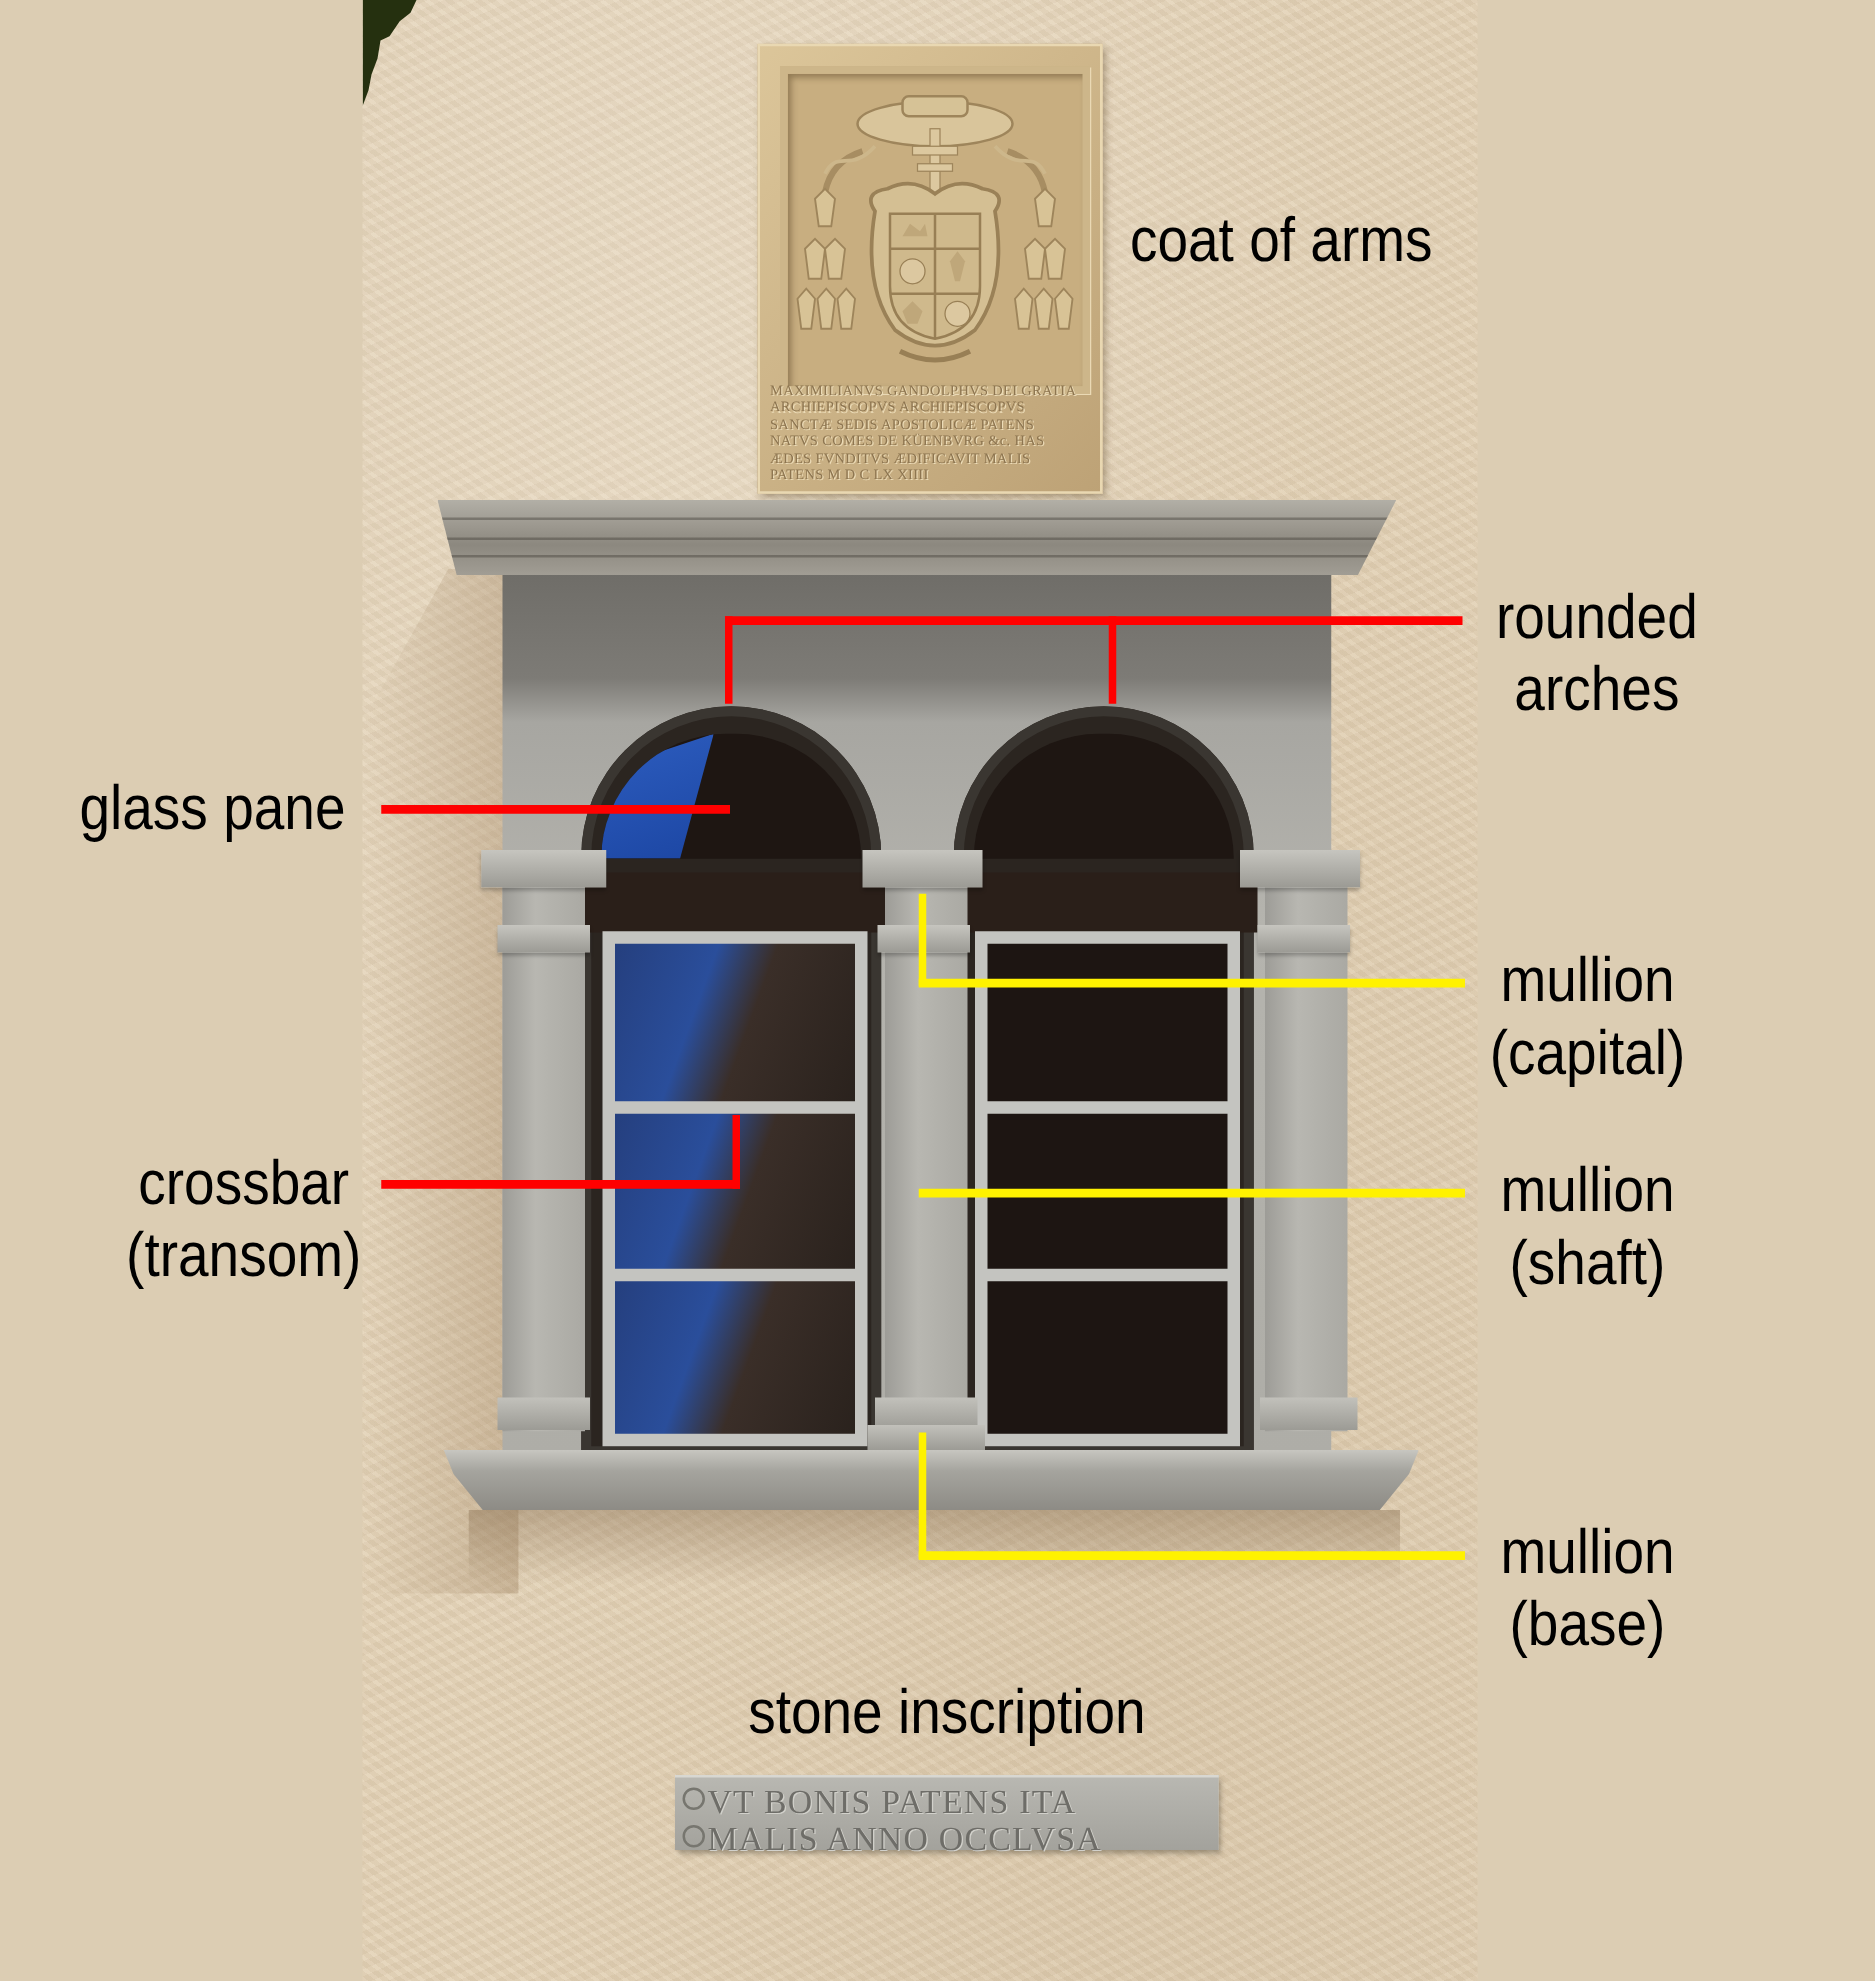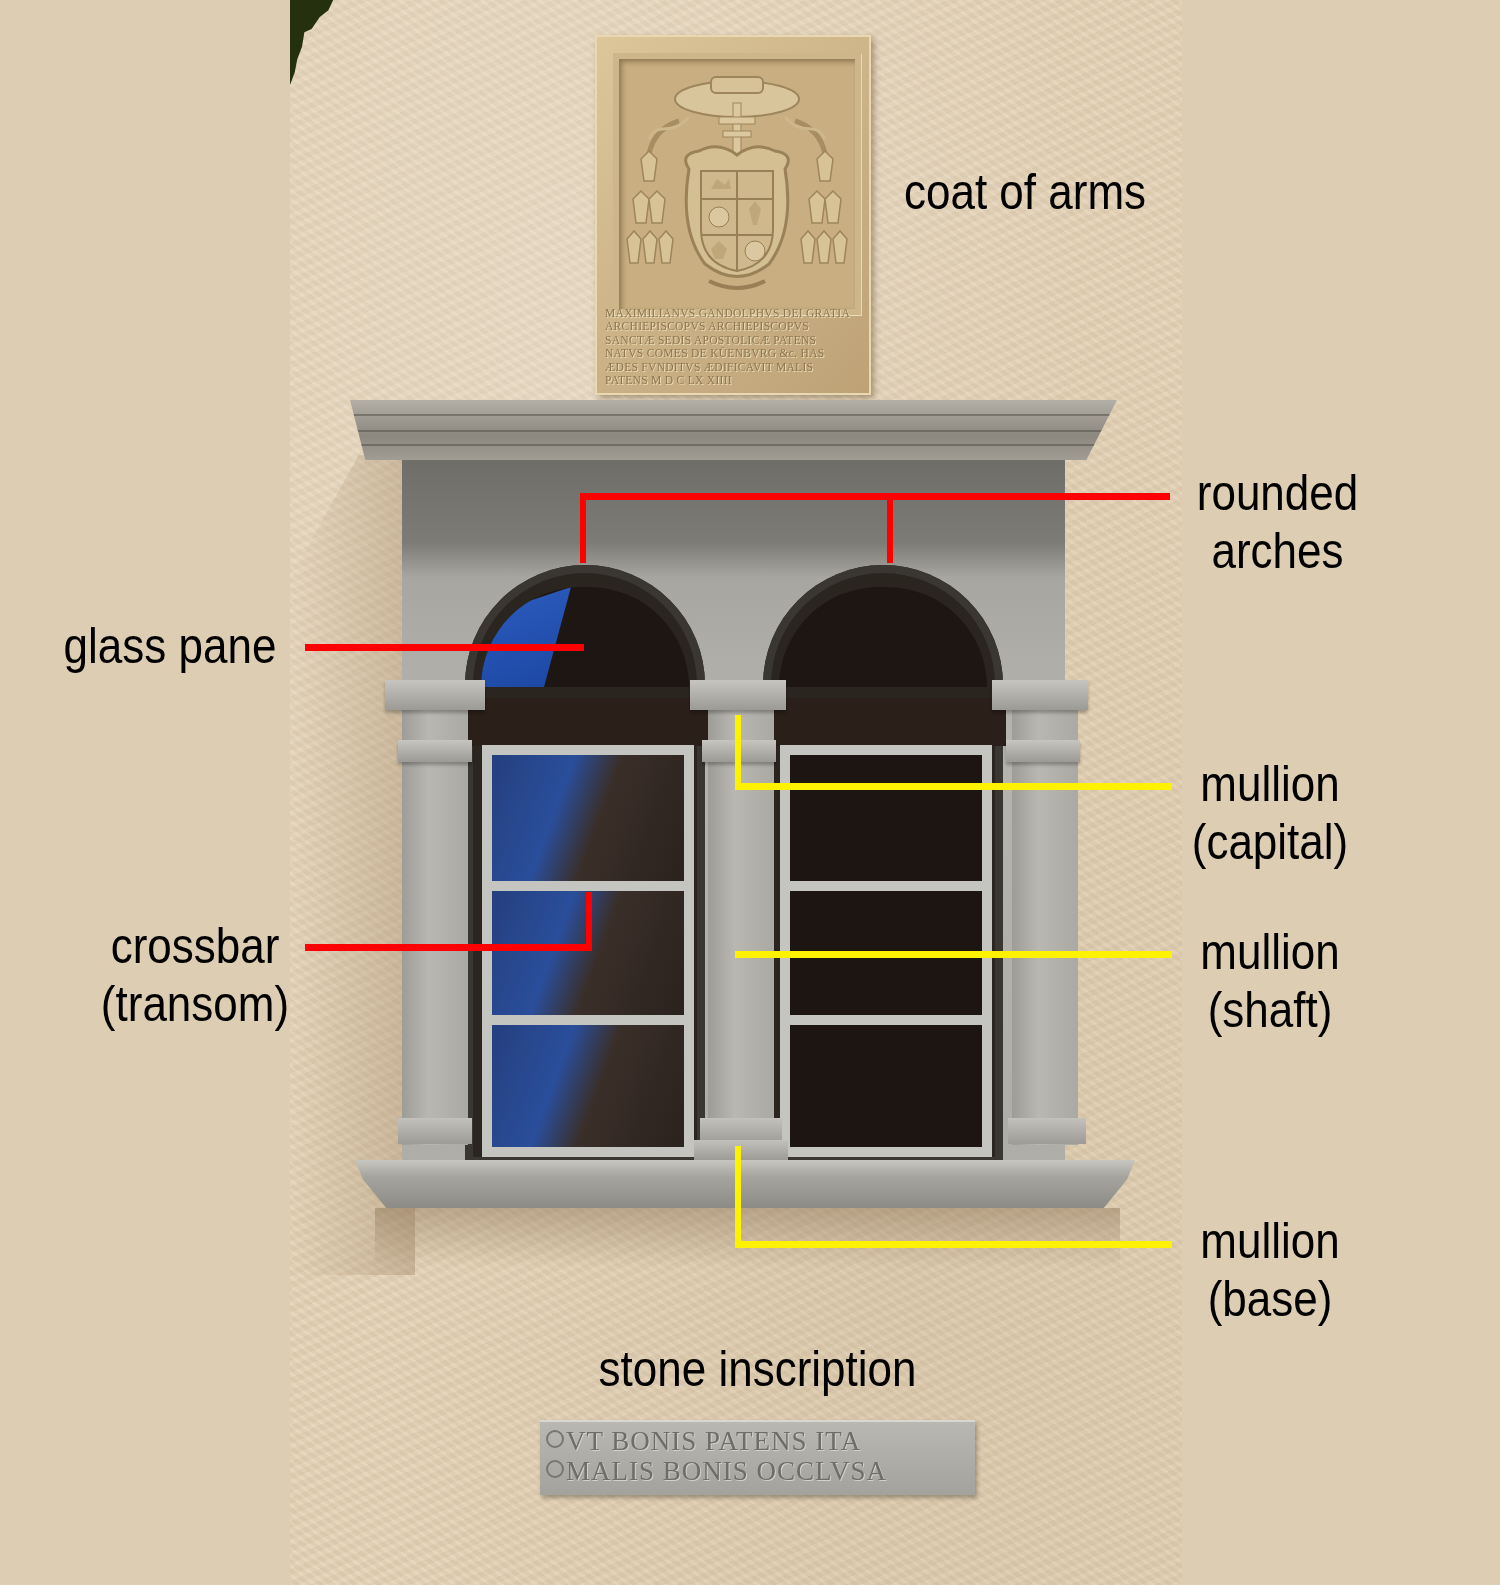--- a/index.html
+++ b/index.html
@@ -20,21 +20,21 @@
       #e4d3b7;
     overflow: hidden;
   }
   .leaves {
     position: absolute; left: 0; top: 0; width: 48px; height: 85px;
     background: #25300f;
     clip-path: polygon(0 0, 90% 0, 80% 12%, 62% 20%, 45% 34%, 30% 38%, 25% 55%, 15% 70%, 10% 85%, 0 100%);
   }
   
   .plaque {
-    position: absolute; left: 305px; top: 35px; width: 276px; height: 360px;
+    position: absolute; left: 316px; top: 35px; width: 276px; height: 360px;
     background: linear-gradient(135deg, #dcc69a, #c9b084 60%, #bda276);
     box-shadow: 3px 3px 6px rgba(90,70,40,0.45), inset 0 0 0 2px #e9d8b2;
   }
   .plaque-frame {
     position: absolute; left: 18px; top: 18px; width: 236px; height: 250px;
     border: 6px solid #cdb68a;
     box-shadow: inset 3px 3px 5px rgba(80,60,30,0.45), 1px 1px 0 #ead9b5;
     background: #c8ae80;
   }
   .plaque-text {
@@ -103,21 +103,21 @@
     position: absolute; left: 65px; top: 1160px; width: 780px; height: 48px;
     background: linear-gradient(180deg, #c7c6c0 0%, #a5a49e 35%, #8d8b85 100%);
     clip-path: polygon(0 0, 100% 0, 99% 40%, 96% 100%, 4% 100%, 1% 40%);
   }
   .sill-shadow {
     position: absolute; left: 85px; top: 1208px; width: 745px; height: 60px;
     background: linear-gradient(180deg, rgba(140,115,85,0.45), rgba(140,115,85,0));
   }
   
   .inscription {
-    position: absolute; left: 250px; top: 1420px; width: 435px; height: 75px;
+    position: absolute; left: 250px; top: 1420px; width: 435px; height: 60px;
     background: linear-gradient(180deg, #b9b8b2, #a3a29c);
     box-shadow: 2px 3px 4px rgba(80,70,55,0.45), inset 0 2px 0 #d8d7d1;
     font-family: "Liberation Serif", serif;
     color: #6e6d68; text-shadow: 1px 1px 0 #d2d1cb;
     font-size: 27px; line-height: 30px; letter-spacing: 1px;
     padding: 6px 0 4px 26px; box-sizing: border-box; white-space: nowrap;
   }
   .scroll { position:absolute; left:6px; width:14px; height:14px; border:2px solid #77766f; border-radius:50%; }
   
   .label {
@@ -239,21 +239,21 @@
   <div class="capital" style="left:716px; top:740px; width:74px; height:22px;"></div>
   <div class="base" style="left:718px; top:1118px; width:78px;"></div>
 
   <div class="sill-shadow"></div>
   <div class="sill"></div>
 
   <div class="inscription">
     <span class="scroll" style="top:10px;"></span>
     <span class="scroll" style="top:40px;"></span>
     <div>VT BONIS PATENS ITA</div>
-    <div>MALIS BONIS OCCLVSA</div>
+    <div>MALIS ANNO OCCLVSA</div>
   </div>
 </div>
 
 <div class="red" style="left:580px; top:493px; width:590px; height:7px;"></div>
 <div class="red" style="left:580px; top:493px; width:6px; height:70px;"></div>
 <div class="red" style="left:887px; top:493px; width:6px; height:70px;"></div>
 
 <div class="red" style="left:305px; top:644px; width:279px; height:7px;"></div>
 
 <div class="red" style="left:305px; top:944px; width:287px; height:7px;"></div>

